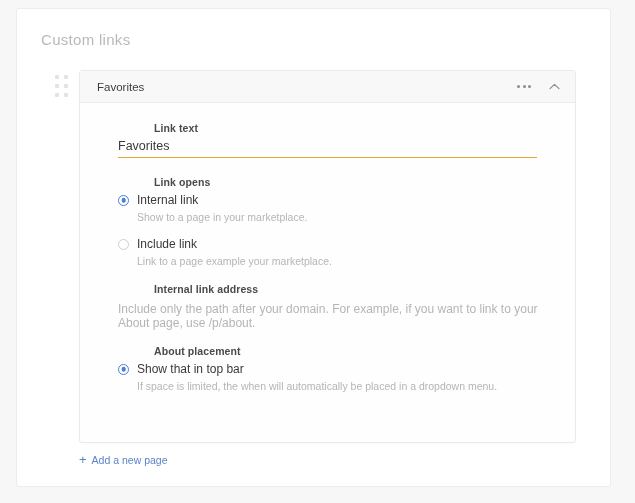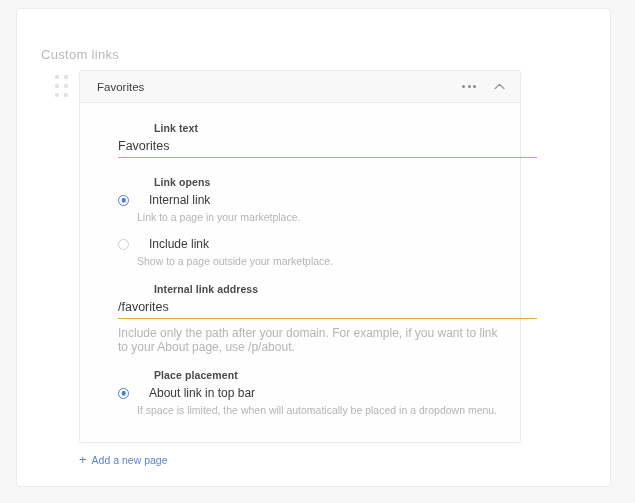--- a/index.html
+++ b/index.html
@@ -23,22 +23,22 @@
     height: 479px;
     background: #ffffff;
     border: 1px solid #ececec;
     border-radius: 3px;
     box-sizing: border-box;
   }
 
   .section-title {
     position: absolute;
     left: 24px;
-    top: 38px;
-    font-size: 13px;
+    top: 22px;
+    font-size: 15px;
     color: #b9b9b9;
     letter-spacing: 0.3px;
     font-weight: 400;
   }
 
   
   .drag-handle {
     position: absolute;
     left: 38px;
     top: 66px;
@@ -56,21 +56,21 @@
     height: 4px;
     background: #e3e3e3;
     border-radius: 1px;
   }
 
   
   .link-card {
     position: absolute;
     left: 62px;
     top: 61px;
-    width: 442px;
+    width: 497px;
     height: 373px;
     background: #fefefe;
     border: 1px solid #eaeaea;
     border-radius: 3px;
     box-sizing: border-box;
     box-shadow: 0 1px 2px rgba(0,0,0,0.025);
   }
 
   .link-card-header {
     position: relative;
@@ -141,21 +141,21 @@
   }
 
   .group { margin-bottom: 0; }
   .gap-1 { height: 18px; }
   .gap-2 { height: 16px; }
   .gap-3 { height: 15px; }
 
   .radio-row {
     display: flex;
     align-items: center;
-    gap: 20px;
+    gap: 8px;
     cursor: pointer;
   }
   .radio {
     width: 11px;
     height: 11px;
     border-radius: 50%;
     border: 1.4px solid #cfcfcf;
     box-sizing: border-box;
     background: #fff;
     flex: 0 0 auto;
@@ -254,49 +254,48 @@
       <div class="gap-1"></div>
 
       <div class="group">
         <div class="field-label">Link opens</div>
 
         <div class="radio-block">
           <div class="radio-row">
             <span class="radio checked"></span>
             <span class="radio-label">Internal link</span>
           </div>
-          <div class="radio-help">Link to a page in your marketplace.</div>
+          <div class="radio-help">Show to a page in your marketplace.</div>
         </div>
 
         <div class="radio-block">
           <div class="radio-row">
             <span class="radio"></span>
             <span class="radio-label">Include link</span>
           </div>
-          <div class="radio-help">Show to a page outside your marketplace.</div>
+          <div class="radio-help">Link to a page example your marketplace.</div>
         </div>
       </div>
 
       <div class="gap-2"></div>
 
       <div class="group">
         <div class="field-label">Internal link address</div>
-        <input class="text-input" type="text" value="/favorites" style="">
         <div class="helper-text">Include only the path after your domain. For example, if you want to link to your About page, use /p/about.</div>
       </div>
 
       <div class="gap-3"></div>
 
       <div class="group">
-        <div class="field-label">Place placement</div>
+        <div class="field-label">About placement</div>
 
         <div class="radio-block">
           <div class="radio-row">
             <span class="radio checked"></span>
-            <span class="radio-label">About link in top bar</span>
+            <span class="radio-label">Show that in top bar</span>
           </div>
           <div class="radio-help">If space is limited, the when will automatically be placed in a dropdown menu.</div>
         </div>
 
       </div>
 
     </div>
   </div>
 
   <div class="add-link">

